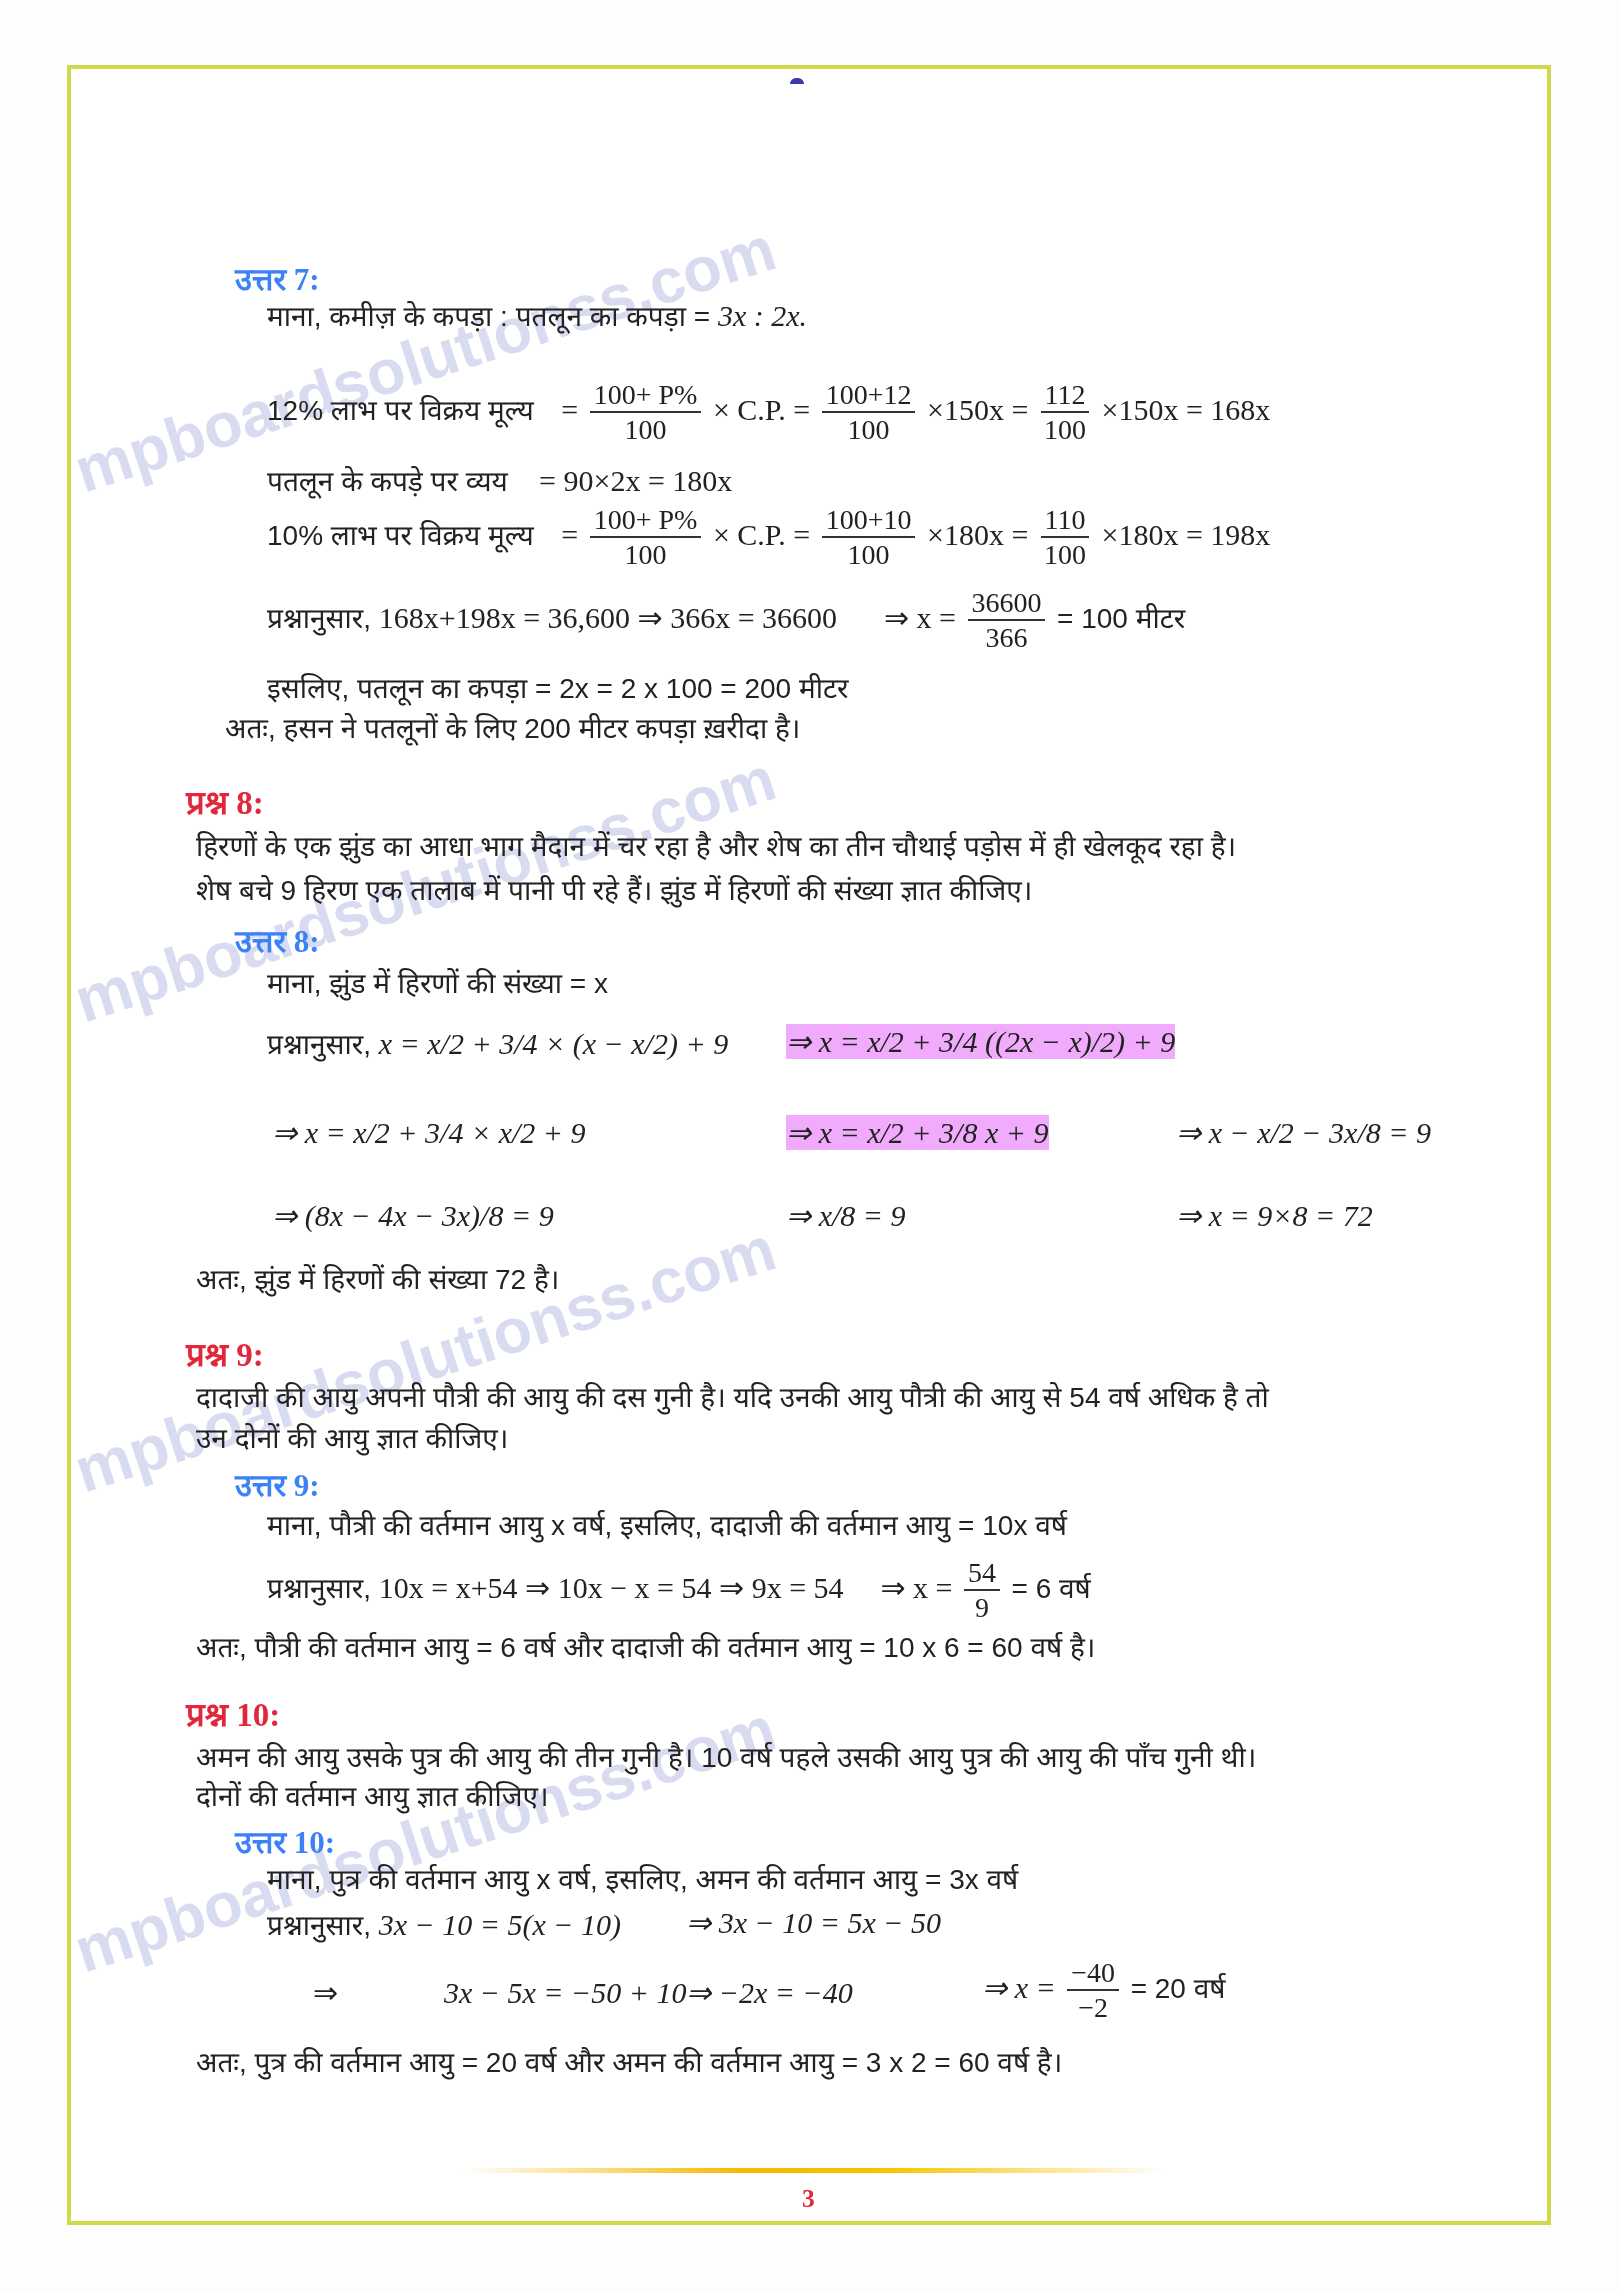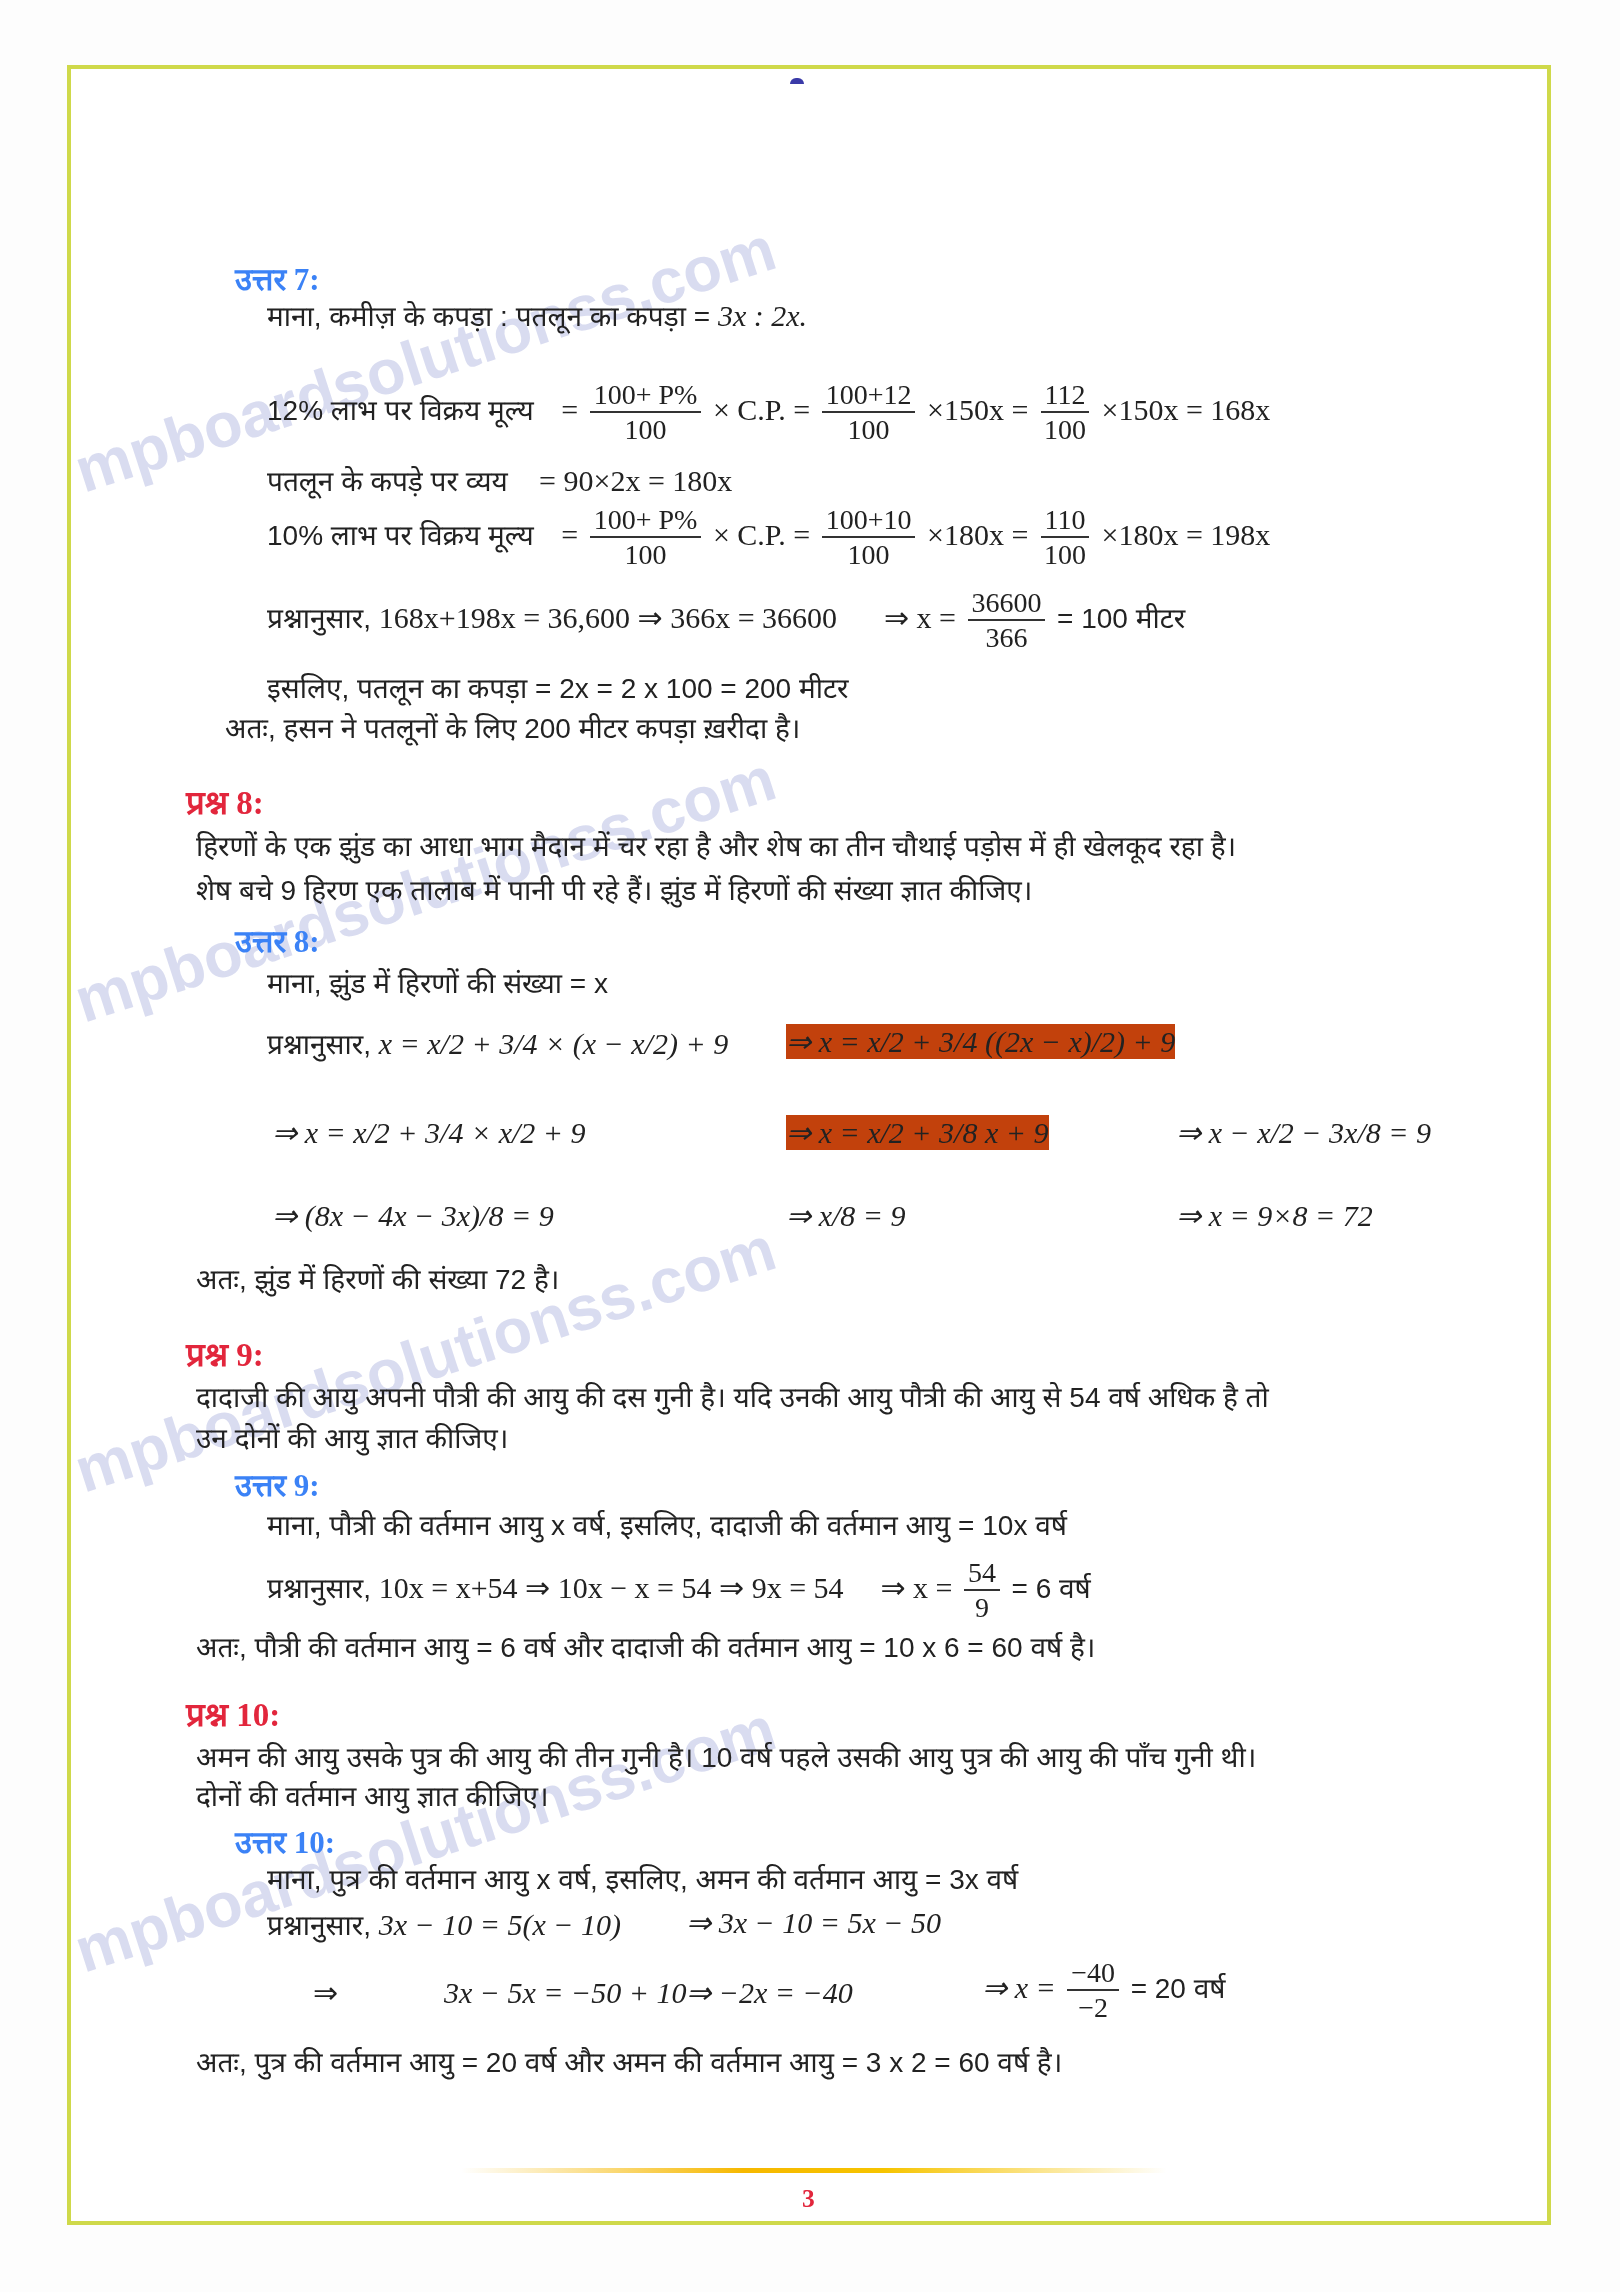--- a/index.html
+++ b/index.html
@@ -14,21 +14,21 @@
   .top-dot { position:absolute; left:790px; top:78px; width:13.7px; height:5.9px; background:#3a3aa8; border-radius:6.9px 6.9px 0 0; }
   .content { position:absolute; left:0; top:0; width:100%; height:100%; }
   .h-ans { position:absolute; font-family:"Liberation Serif", serif; font-weight:bold; color:#3b82f6; font-size:31px; }
   .h-q { position:absolute; font-family:"Liberation Serif", serif; font-weight:bold; color:#e2263c; font-size:33px; }
   .line { position:absolute; font-size:28px; white-space:nowrap; color:#222; }
   .m { font-family:"Liberation Serif", serif; font-size:30px; }
   .i { font-style:italic; }
   .frac { display:inline-flex; flex-direction:column; align-items:center; vertical-align:middle; margin:0 3.9px; font-family:"Liberation Serif", serif; font-size:28px; line-height:1.05; }
   .frac .num { padding:0 3.9px 2px; border-bottom:2px solid #333; }
   .frac .den { padding:2px 3.9px 0; }
-  .hl { background:#c2410c; }
+  .hl { background:#f0abfc; }
   .watermark {
     position:absolute; font-family:"Liberation Sans", sans-serif; font-weight:bold; font-size:63px;
     color:rgba(120,130,200,0.28); transform:rotate(-18deg); white-space:nowrap; pointer-events:none;
   }
   .footer-rule {
     position:absolute; left:461px; top:2168px; width:706px; height:4.9px;
     background:linear-gradient(90deg, rgba(255,200,0,0), #f6b800 40%, #f6c400 60%, rgba(255,200,0,0));
     border-radius:2.9px;
   }
   .page-num { position:absolute; left:802px; top:2184px; font-family:"Liberation Serif", serif; font-weight:bold; font-size:25.5px; color:#e2263c; }

